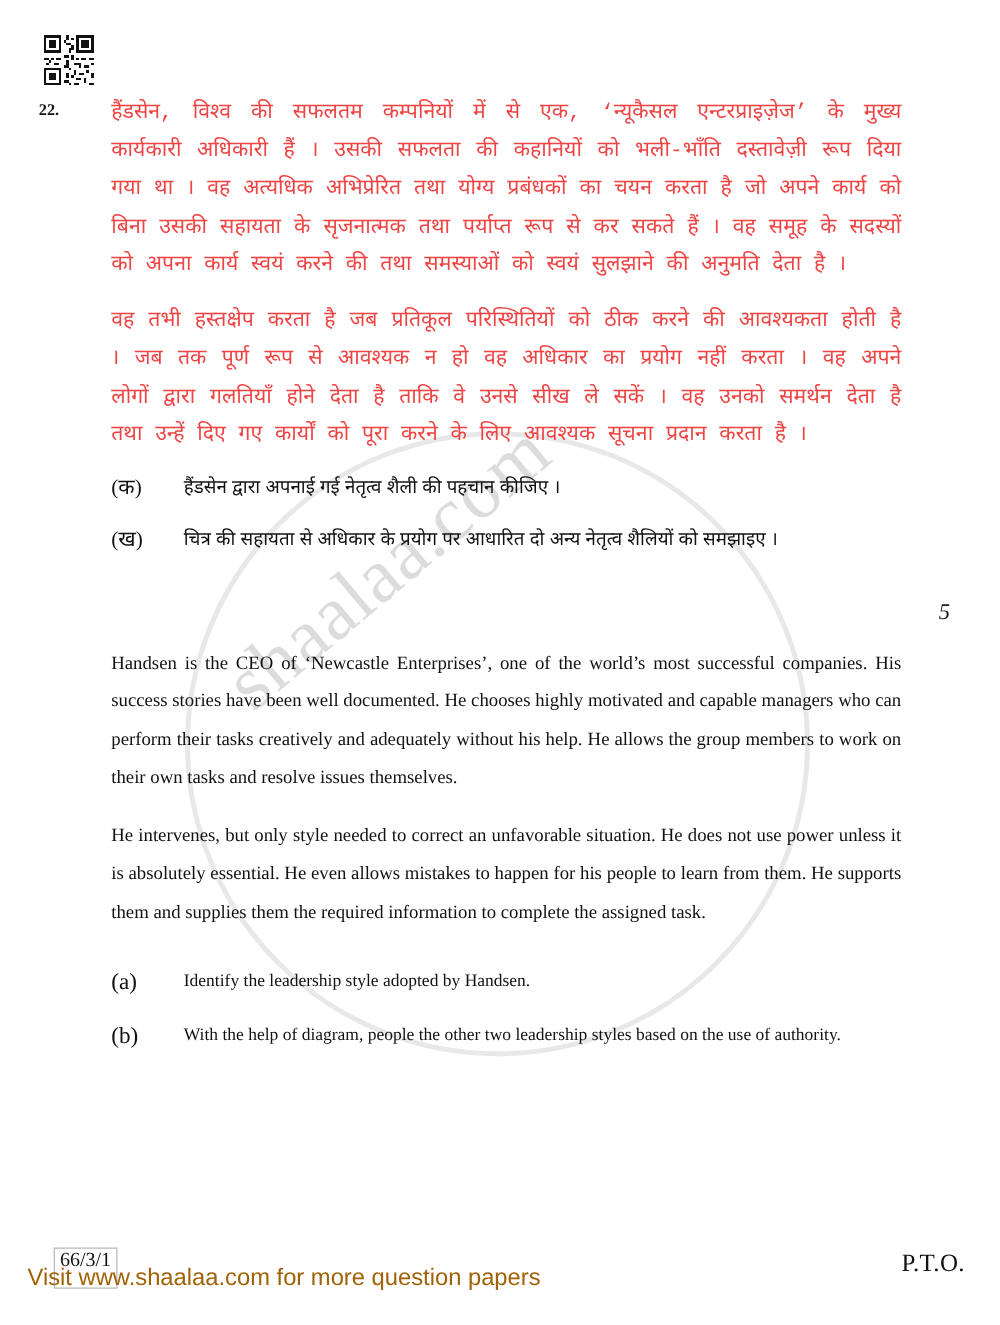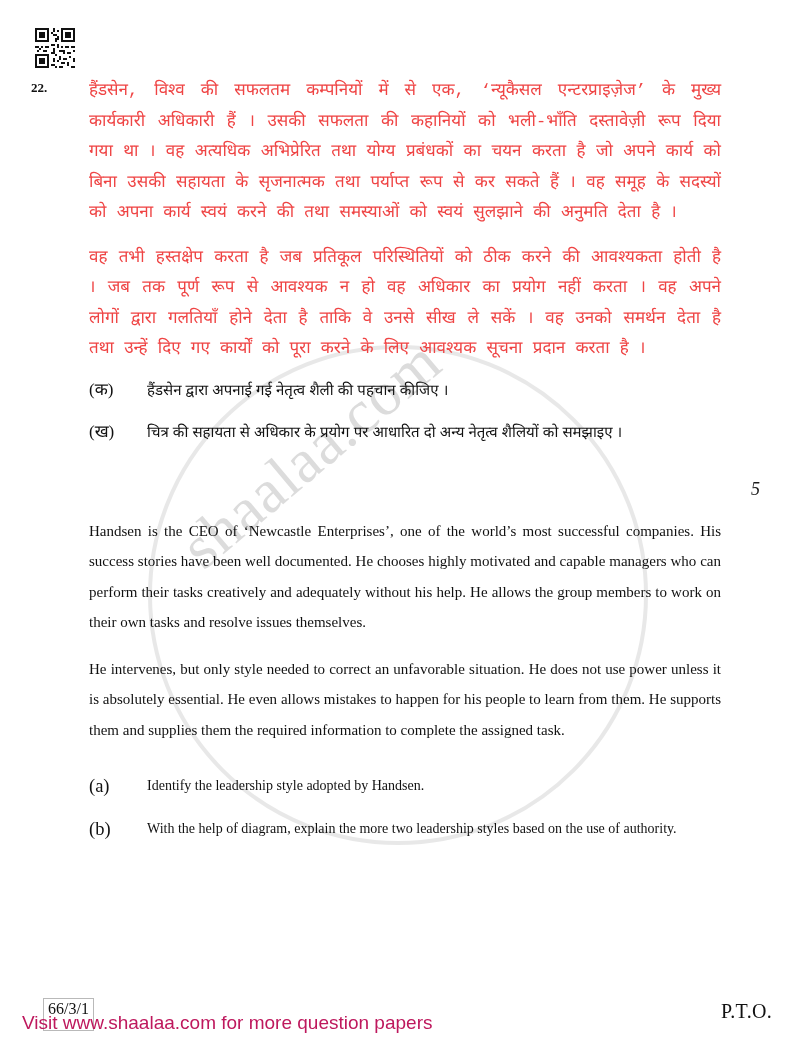--- a/index.html
+++ b/index.html
@@ -199,21 +199,21 @@
     font-size: 20px;
     letter-spacing: 0.3px;
     color: #111;
   }
   .site-overlay {
     position: absolute;
     left: 22px;
     top: 22px;
     font-family: "Liberation Sans", sans-serif;
     font-size: 19px;
-    color: #be185d;
+    color: #a16207;
     white-space: nowrap;
   }
 </style>
 </head>
 <body>
 
 <div class="page">
 
   <div class="watermark-layer">
     <div class="wm-ring"></div>
@@ -309,21 +309,21 @@
 
       <div class="gap-before-subq"></div>
 
       <div class="subq">
         <div class="tag en-tag">(a)</div>
         <div class="txt en-txt">Identify the leadership style adopted by Handsen.</div>
       </div>
 
       <div class="subq">
         <div class="tag en-tag">(b)</div>
-        <div class="txt en-txt">With the help of diagram, explain the more two leadership styles based on the use of authority.</div>
+        <div class="txt en-txt">With the help of diagram, people the other two leadership styles based on the use of authority.</div>
       </div>
 
     </div>
   </div>
 
   <div class="footer">
     <div class="paper-code">66/3/1</div>
     <div class="pto">P.T.O.</div>
     <div class="site-overlay">Visit www.shaalaa.com for more question papers</div>
   </div>

